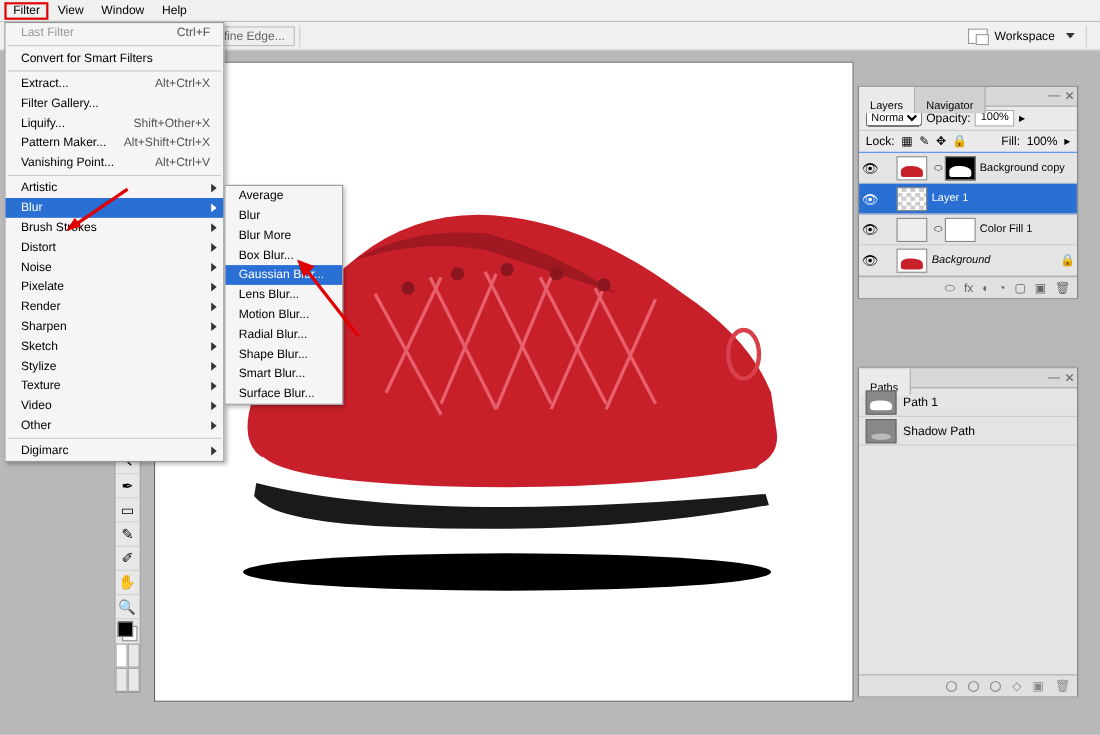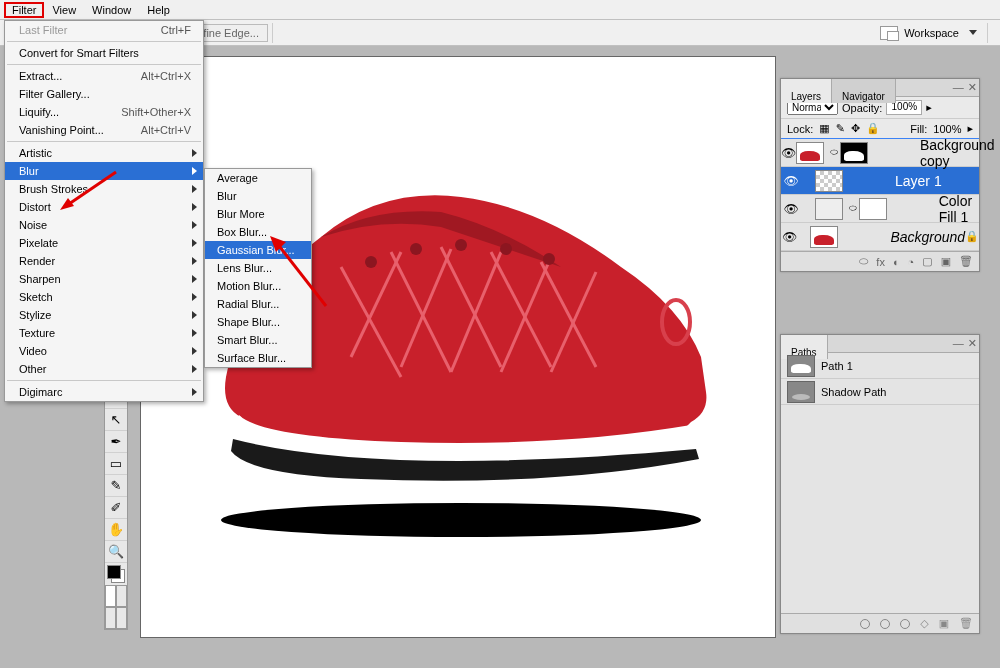--- a/index.html
+++ b/index.html
@@ -68,21 +68,21 @@
 .layers .list { background:#e4e4e4; }
 .layers .lrow { display:flex; align-items:center; height:28px; border-bottom:1px solid #ccc; }
 .layers .lrow.sel{background:#2a6fd4;color:#fff;}
 .layers .lrow .eye{width:20px;text-align:center;font-size:12px;}
 .layers .lrow .link{width:14px;}
 .layers .lrow .thumb{width:28px;height:22px;background:#fff;border:1px solid #888;margin-right:4px;position:relative;flex-shrink:0;}
 .layers .lrow .thumb.mask{background:#000;}
 .layers .lrow .thumb.trans{background:repeating-conic-gradient(#ccc 0 25%,#fff 0 50%) 0 0/8px 8px;}
 .layers .lrow .thumb.shoe::after{content:"";position:absolute;left:3px;top:8px;width:20px;height:10px;background:#c8202b;border-radius:40% 50% 20% 20%;}
 .layers .lrow .thumb.shoem::after{content:"";position:absolute;left:3px;top:8px;width:20px;height:10px;background:#fff;border-radius:40% 50% 20% 20%;}
-.layers .lrow .nm{flex:1;font-size:14px;margin-left:48px;}
+.layers .lrow .nm{flex:1;font-size:10px;}
 .layers .lrow .it{font-style:italic;}
 .layers .lrow .lk{width:16px;text-align:center;}
 .layers .foot{height:20px;background:#e0e0e0;border-top:1px solid #aaa;display:flex;justify-content:flex-end;align-items:center;gap:8px;padding:0 6px;color:#666;font-size:11px;}
 
 .paths { right:20px; top:334px; width:200px; }
 .paths .list{background:#e4e4e4;min-height:260px;}
 .paths .prow{display:flex;align-items:center;height:26px;border-bottom:1px solid #ccc;}
 .paths .prow .thumb{width:28px;height:22px;background:#888;border:1px solid #666;margin:0 6px;position:relative;}
 .paths .prow .thumb::after{content:"";position:absolute;left:3px;top:8px;width:20px;height:9px;background:#fff;border-radius:40% 50% 20% 20%;}
 .paths .prow.sh .thumb::after{background:#bbb;border-radius:50%;left:4px;top:12px;width:18px;height:6px;}
@@ -164,20 +164,24 @@
       <span class="sc">Alt+Ctrl+X</span>
     </div>
   <div class="row">
       <span>Filter Gallery...</span>
     </div>
   <div class="row">
       <span>Liquify...</span>
       <span class="sc">Shift+Other+X</span>
     </div>
   <div class="row">
+      <span>Pattern Maker...</span>
+      <span class="sc">Alt+Shift+Ctrl+X</span>
+    </div>
+  <div class="row">
       <span>Vanishing Point...</span>
       <span class="sc">Alt+Ctrl+V</span>
     </div>
   <div class="sep"></div>
   <div id="cats">
       <div class="row">
         <span>Artistic</span>
         <span class="arr"></span>
       </div>
       <div class="row sel">

